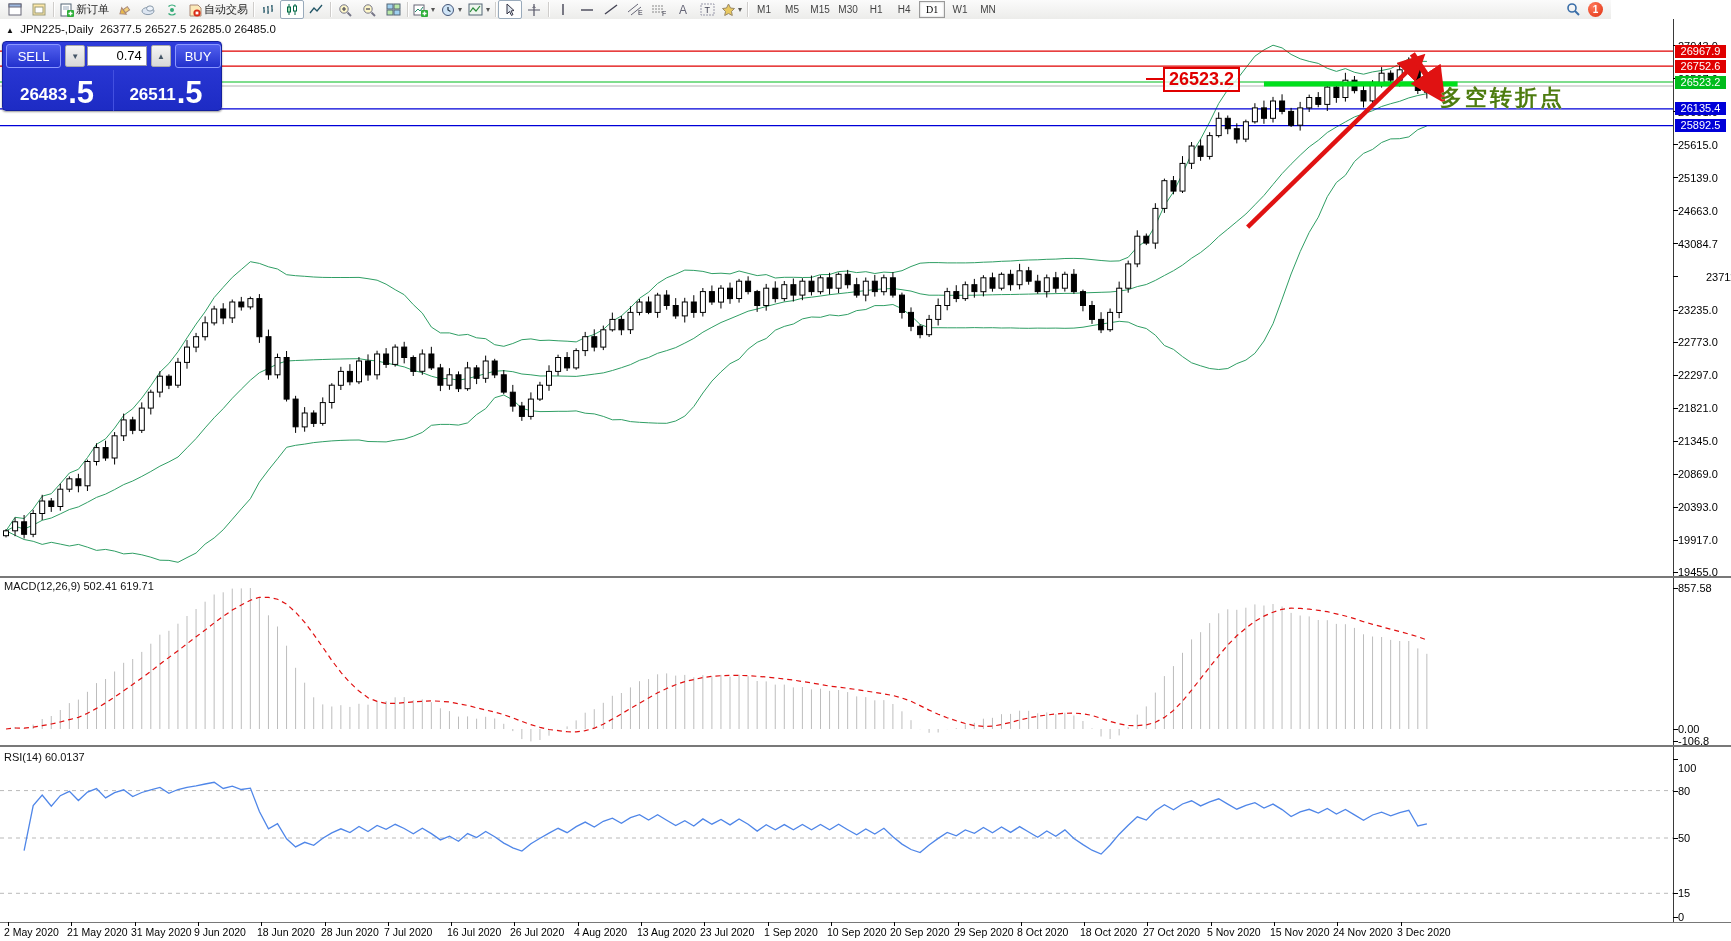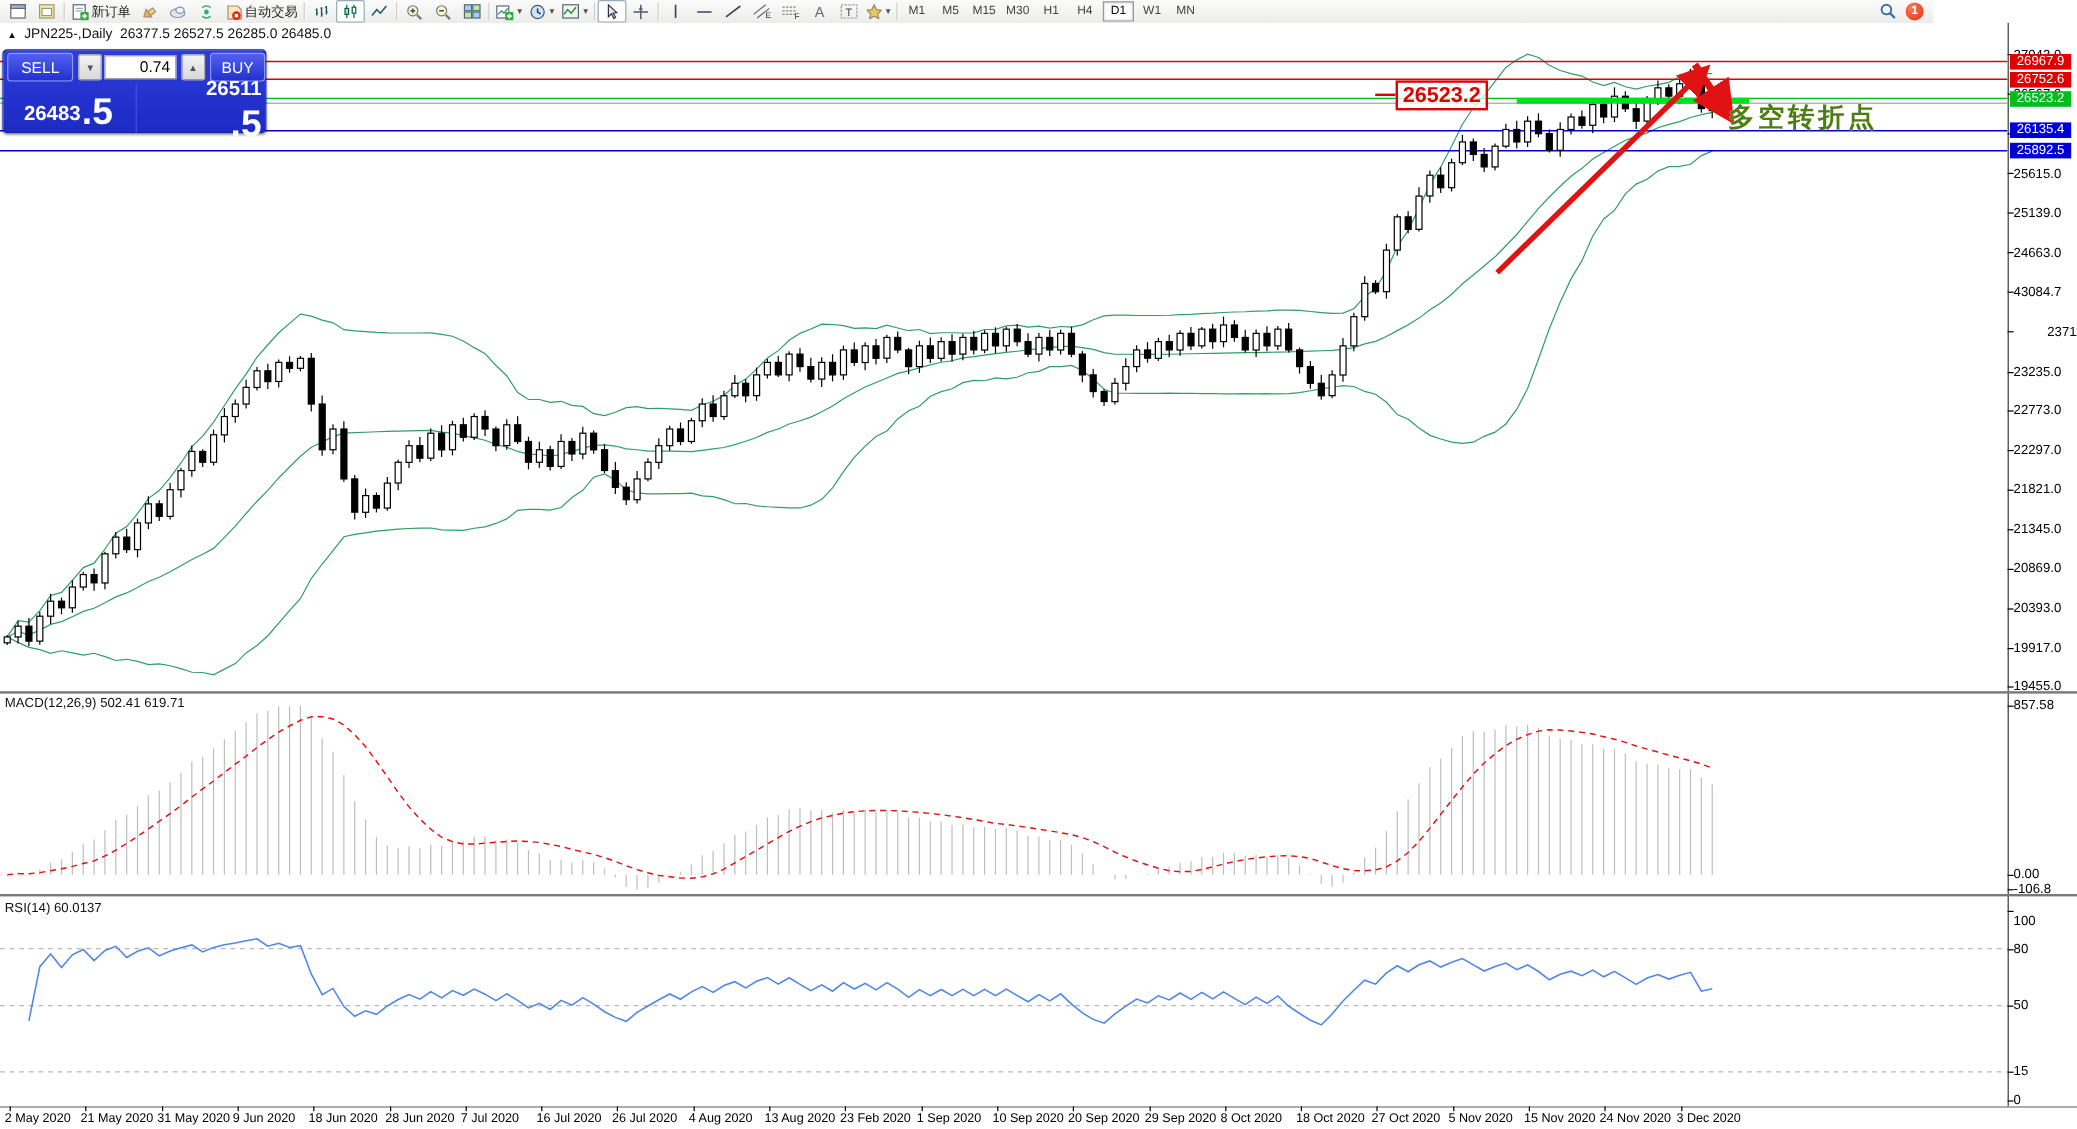--- a/index.html
+++ b/index.html
@@ -10,21 +10,21 @@
     display:flex;align-items:center;font-size:11px;color:#333;}
   .tgroup{display:flex;align-items:center;height:19px;padding:0 3px;}
   .sep{width:1px;height:15px;background:#cfcdcb;margin:0 2px;box-shadow:1px 0 0 #fff;}
   .tbtn{display:inline-flex;align-items:center;justify-content:center;height:17px;min-width:18px;
     padding:0 2px;border:1px solid transparent;border-radius:2px;cursor:default;gap:2px;}
   .tbtn svg{display:block;}
   .tlabel{font-size:11px;color:#222;white-space:nowrap;}
   .caret{font-size:8px;color:#555;margin-left:1px;}
   .tf{min-width:24px;text-align:center;color:#444;font-size:10px;height:15px;line-height:15px;
     border:1px solid transparent;margin:0 1px;}
-  .tf.active{border:1px solid #9a9a9a;background:#fdfdfd;box-shadow:inset 0 0 2px #bbb;color:#000;}
+  .tf.active{border:1px solid #9a9a9a;background:#fdfdfd;box-shadow:inset 0 0 2px #bbb;color:#000;font-family:Liberation Serif, serif;}
   #badge{position:absolute;right:8px;top:2px;width:15px;height:15px;border-radius:50%;
     background:radial-gradient(circle at 35% 30%,#ff7a5c,#e03010);color:#fff;font-size:10px;
     font-weight:bold;display:flex;align-items:center;justify-content:center;}
   #searchmag{position:absolute;right:30px;top:2px;}
   
   #charts{position:absolute;left:0;top:19px;width:1731px;height:922px;background:#fff;}
   svg text{font-family:"Liberation Sans",sans-serif;}
   .axis-v{position:absolute;left:1673px;top:19px;width:1px;height:903px;background:#3a3a3a;}
   .panel-sep{position:absolute;left:0;width:1731px;height:2px;background:#787878;}
   .ytick{position:absolute;left:1678px;height:12px;font-size:11px;color:#000;white-space:nowrap;}
@@ -48,21 +48,21 @@
   .spin{width:20px;height:20px;margin-left:4px;background:linear-gradient(#f4f4f4,#d8d8d8);
     border:1px solid #aaa;border-radius:2px;color:#456;font-size:8px;
     display:flex;align-items:center;justify-content:center;}
   #volbox{width:54px;height:18px;background:#fff;border:1px solid #99a;margin-left:2px;
     font-size:13px;color:#000;text-align:right;padding:0 4px;line-height:18px;}
   .tp-price{position:absolute;top:28px;height:38px;width:104px;color:#fff;
     display:flex;align-items:flex-end;justify-content:center;padding-bottom:3px;}
   .tp-price .main{font-size:17px;font-weight:bold;line-height:26px;}
   .tp-price .frac{font-size:31px;font-weight:bold;line-height:31px;margin-left:1px;}
   #sellprice{left:2px;}
-  #buyprice{left:110px;border-left:1px solid #4350e0;flex-direction:column;}
+  #buyprice{left:110px;border-left:1px solid #4350e0;}
   
   #ann-box{position:absolute;left:1163px;top:67px;border:2px solid #e00000;color:#e00000;
     font-size:18px;font-weight:bold;padding:0 4px;background:rgba(255,255,255,.75);line-height:21px;}
   #ann-dash{position:absolute;left:1146px;top:78px;width:17px;height:2px;background:#e00000;}
   #cjk-note{position:absolute;left:1440px;top:83px;font-size:22px;font-weight:bold;color:#4d7c0f;
     letter-spacing:3px;white-space:nowrap;text-shadow:0 0 1px #ffffff;}
 </style>
 </head>
 <body>
 
@@ -887,21 +887,21 @@
       <div class="xtick" style="left:384px;">7 Jul 2020</div>
       <div class="xtickdash" style="left:451px;"></div>
       <div class="xtick" style="left:447px;">16 Jul 2020</div>
       <div class="xtickdash" style="left:514px;"></div>
       <div class="xtick" style="left:510px;">26 Jul 2020</div>
       <div class="xtickdash" style="left:578px;"></div>
       <div class="xtick" style="left:574px;">4 Aug 2020</div>
       <div class="xtickdash" style="left:641px;"></div>
       <div class="xtick" style="left:637px;">13 Aug 2020</div>
       <div class="xtickdash" style="left:704px;"></div>
-      <div class="xtick" style="left:700px;">23 Feb 2020</div>
+      <div class="xtick" style="left:700px;">23 Jul 2020</div>
       <div class="xtickdash" style="left:768px;"></div>
       <div class="xtick" style="left:764px;">1 Sep 2020</div>
       <div class="xtickdash" style="left:831px;"></div>
       <div class="xtick" style="left:827px;">10 Sep 2020</div>
       <div class="xtickdash" style="left:894px;"></div>
       <div class="xtick" style="left:890px;">20 Sep 2020</div>
       <div class="xtickdash" style="left:958px;"></div>
       <div class="xtick" style="left:954px;">29 Sep 2020</div>
       <div class="xtickdash" style="left:1021px;"></div>
       <div class="xtick" style="left:1017px;">8 Oct 2020</div>

